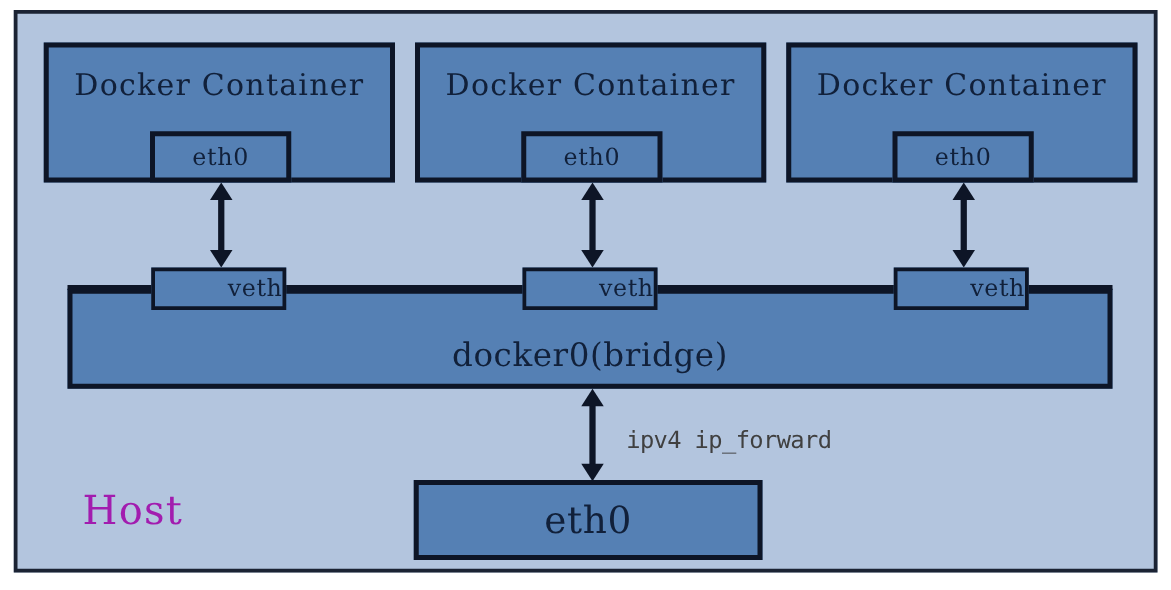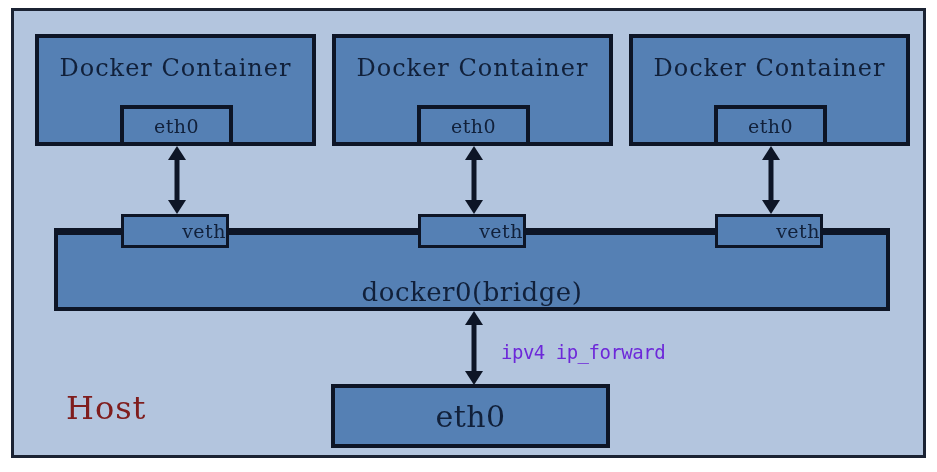--- a/index.html
+++ b/index.html
@@ -49,43 +49,43 @@
     font-size: 19px;
     letter-spacing: 0.5px;
   }
   .veth-box {
     font-size: 19px;
     letter-spacing: 0.5px;
     z-index: 5;
     justify-content: flex-end;
   }
   .bridge-box {
-    align-items: flex-end;
+    align-items: center;
     padding-top: 28px;
     font-size: 26px;
     letter-spacing: 0.5px;
   }
   .host-eth0 {
     font-size: 30px;
     letter-spacing: 0.5px;
   }
   .host-label {
     position: absolute;
     left: 52px;
     top: 378px;
     font-size: 32px;
-    color: #7f1d1d;
+    color: #a21caf;
     letter-spacing: 1px;
   }
   .forward-label {
     position: absolute;
     left: 487px;
     top: 330px;
     font-size: 19px;
-    color: #6d28d9;
+    color: #404040;
     font-family: "DejaVu Sans Mono", "Liberation Mono", monospace;
     letter-spacing: -0.5px;
   }
   
   .arrow-v {
     position: absolute;
     width: 26px;
   }
   .arrow-v svg { display: block; }
   

